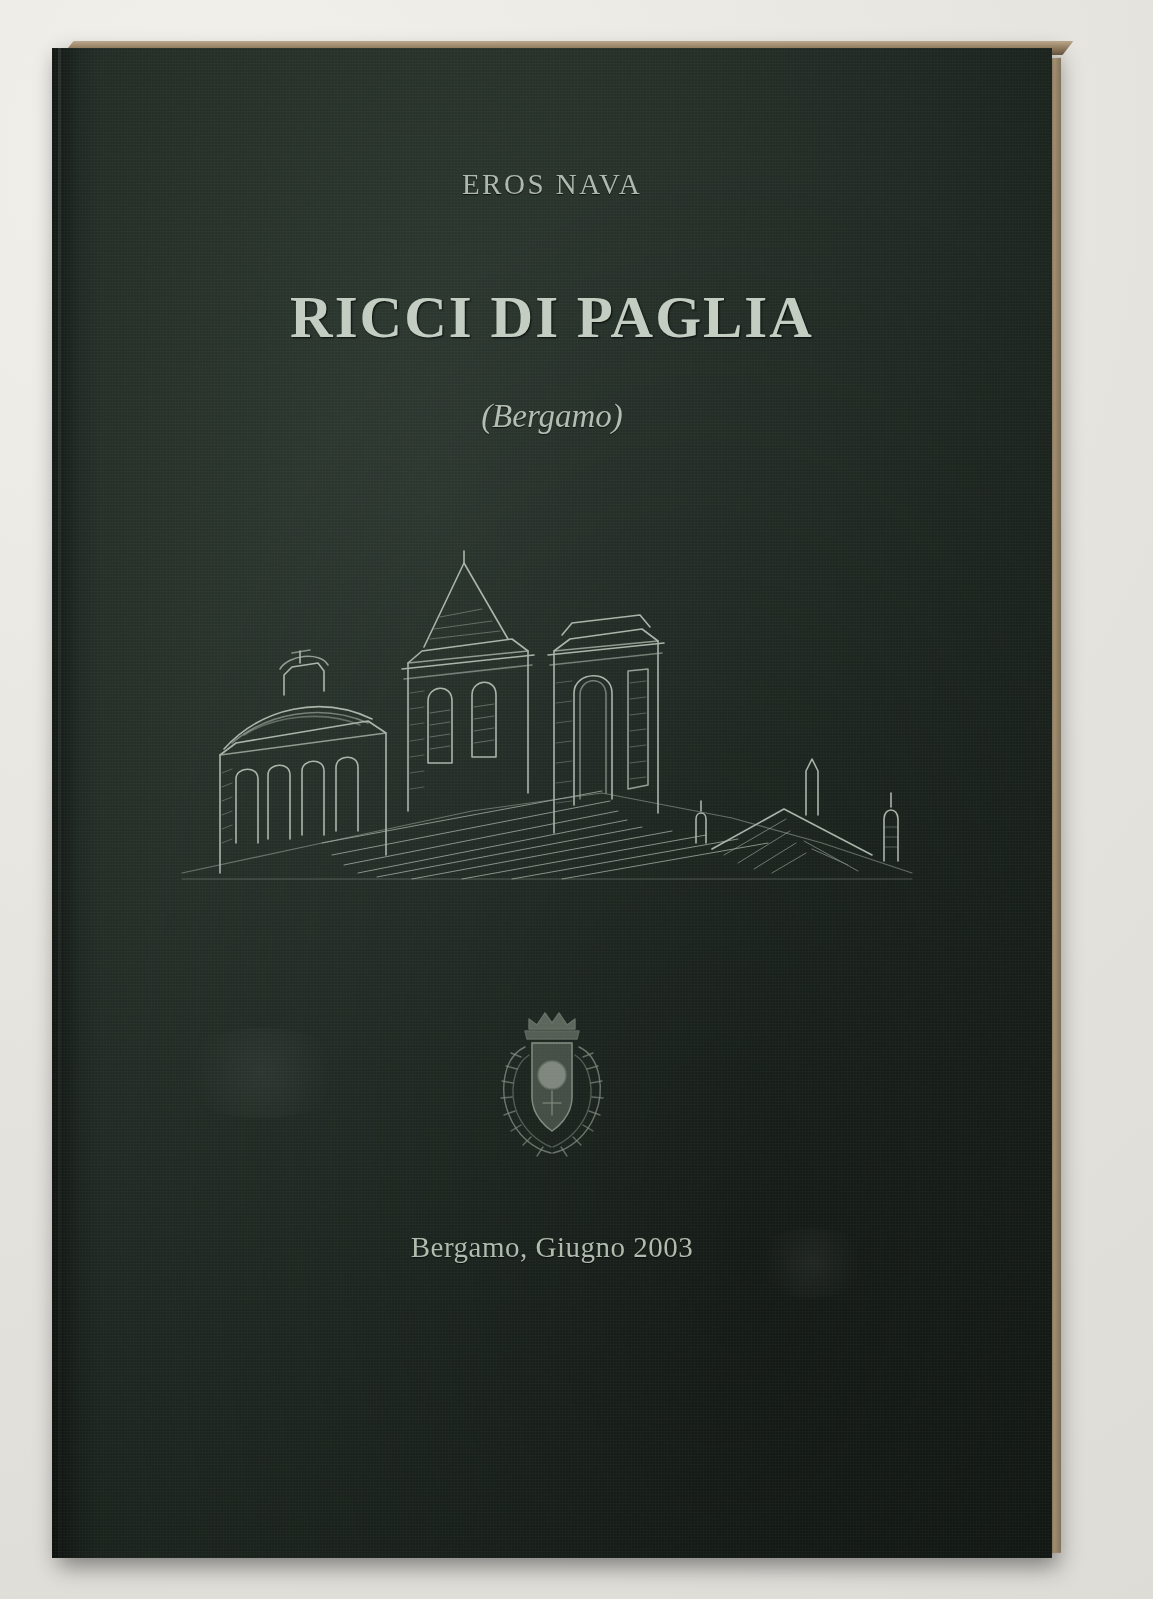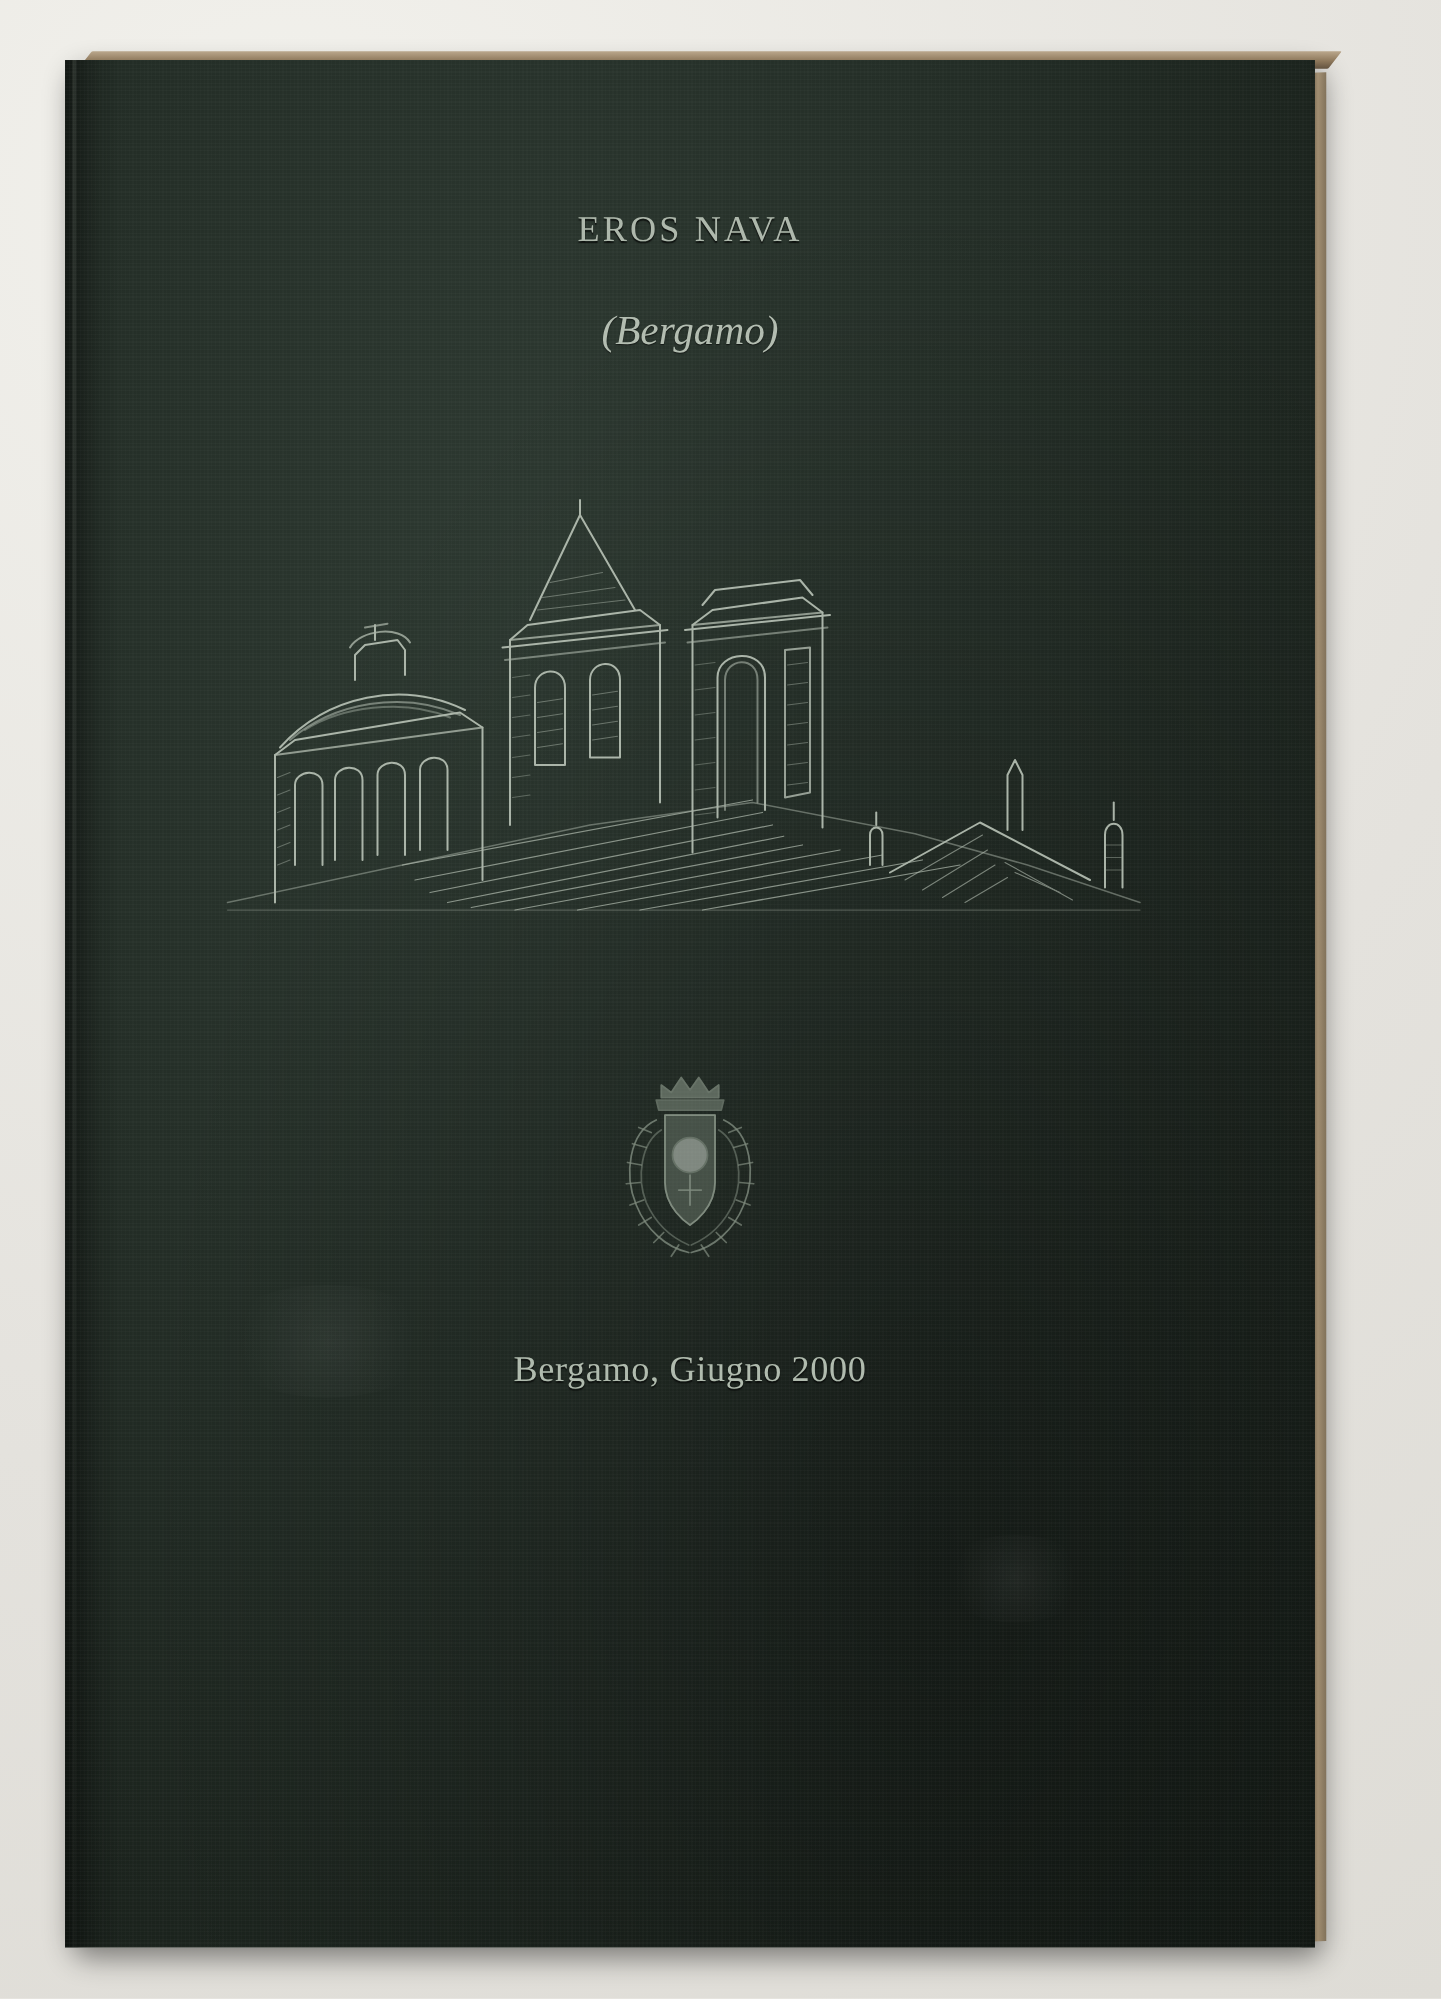--- a/index.html
+++ b/index.html
@@ -25,21 +25,20 @@
   }
 
   
   .book {
     position: absolute;
     left: 52px;
     top: 48px;
     width: 1000px;
     height: 1510px;
     box-shadow: 6px 8px 22px rgba(0,0,0,0.45);
-    border-radius: 13px;
   }
   
   .page-edges {
     position: absolute;
     left: 16px;
     top: -7px;
     width: 1000px;
     height: 14px;
     background: linear-gradient(180deg, #b8a488 0%, #8a7355 55%, #5d4c38 100%);
     transform: skewX(-38deg);
@@ -169,20 +168,21 @@
     <div class="page-edges-right"></div>
 
     <div class="cover">
       <div class="spine-shade"></div>
       <div class="edge-light"></div>
 
       <div class="content">
 
         <div class="author">EROS NAVA</div>
 
+        <div class="title">RICCI DI PAGLIA</div>
 
         <div class="subtitle">(Bergamo)</div>
 
         <div class="illustration">
           <svg viewBox="0 0 760 360" fill="none" stroke="#b6c0b4" stroke-width="1.6" stroke-linecap="round" stroke-linejoin="round">
 
             <path d="M10 330 L150 300 L300 268 L430 250 L560 275 L650 300 L740 330" stroke-width="1.2" opacity=".5"></path>
 
             <g opacity=".75" stroke-width="1">
               <path d="M150 300 L430 248"></path>
@@ -344,20 +344,20 @@
 
             <path d="M55 44 L95 44 L95 98 C95 118 78 130 75 132 C72 130 55 118 55 98 Z" fill="#7f8c7e" opacity=".55"></path>
             <path d="M55 44 L95 44 L95 98 C95 118 78 130 75 132 C72 130 55 118 55 98 Z"></path>
 
             <path d="M75 116 L75 92" opacity=".9"></path>
             <circle cx="75" cy="76" r="14" fill="#dfe5dd" opacity=".55"></circle>
             <path d="M66 104 L84 104" opacity=".8"></path>
           </svg>
         </div>
 
-        <div class="place-date">Bergamo, Giugno 2000</div>
+        <div class="place-date">Bergamo, Giugno 2003</div>
       </div>
 
       <div class="smudge" style="left:700px; top:1180px; width:120px; height:70px;"></div>
       <div class="smudge" style="left:120px; top:980px; width:180px; height:90px;"></div>
     </div>
   </div>
 </div>
 
 </body></html>

